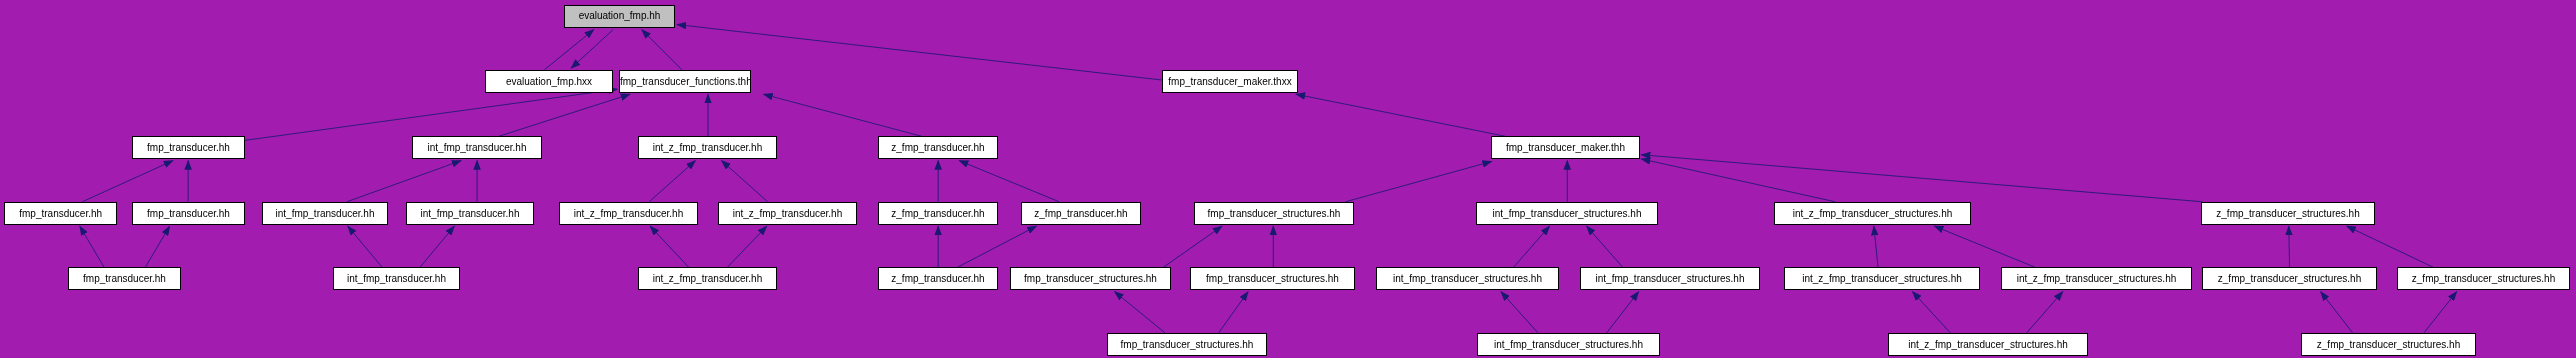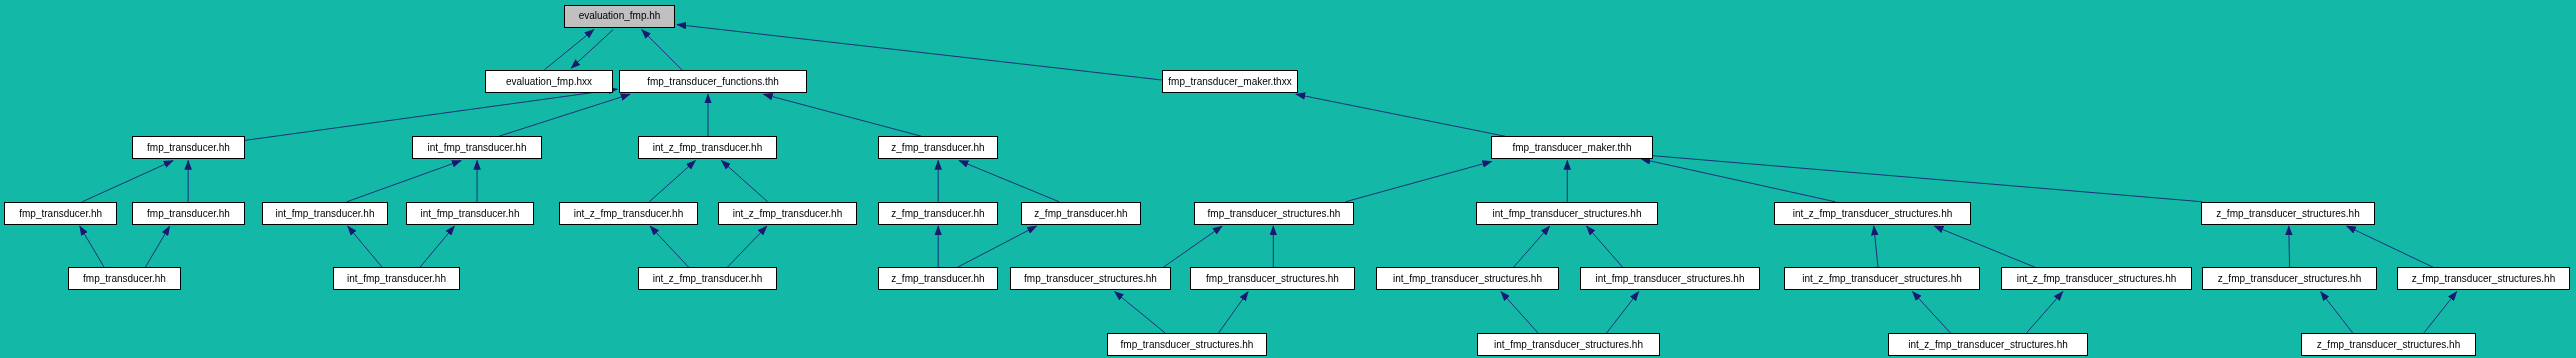--- a/index.html
+++ b/index.html
@@ -1,20 +1,20 @@
 <!DOCTYPE html>
 <html style="font-size:13.4px"><head>
 <meta charset="utf-8">
 <style>
   html, body { margin: 0; padding: 0; background: #ffffff; }
   .graph {
     position: relative;
     width: 2576px;
     height: 359px;
-    background: #14b8a6;
+    background: #a21caf;
     font-family: "Liberation Sans", "DejaVu Sans", sans-serif;
     overflow: hidden;
   }
   .edges {
     position: absolute;
     left: 0; top: 0;
     width: 2576px; height: 359px;
   }
   .edge {
     stroke: #191970;
@@ -95,28 +95,28 @@
     <line class="edge" x1="1913" y1="396" x2="1951" y2="347" marker-end="url(#arrow)"></line>
     <line class="edge" x1="2322" y1="396" x2="2277" y2="347" marker-end="url(#arrow)"></line>
     <line class="edge" x1="2413" y1="396" x2="2456" y2="347" marker-end="url(#arrow)"></line>
     <line class="edge" x1="2801" y1="396" x2="2763" y2="347" marker-end="url(#arrow)"></line>
     <line class="edge" x1="2886" y1="396" x2="2925" y2="347" marker-end="url(#arrow)"></line>
   </svg>
 
   <div class="node root" style="left:564px;  top:5px;   width:111px">evaluation_fmp.hh</div>
 
   <div class="node" style="left:485px;  top:70px;  width:128px">evaluation_fmp.hxx</div>
-  <div class="node" style="left:619px;  top:70px;  width:188px">fmp_transducer_functions.thh</div>
+  <div class="node" style="left:619px;  top:70px;  width:132px">fmp_transducer_functions.thh</div>
   <div class="node" style="left:1162px; top:70px;  width:136px">fmp_transducer_maker.thxx</div>
 
   <div class="node" style="left:132px;  top:136px; width:113px">fmp_transducer.hh</div>
   <div class="node" style="left:412px;  top:136px; width:130px">int_fmp_transducer.hh</div>
   <div class="node" style="left:638px;  top:136px; width:139px">int_z_fmp_transducer.hh</div>
   <div class="node" style="left:878px; top:136px; width:120px">z_fmp_transducer.hh</div>
-  <div class="node" style="left:1491px; top:136px; width:162px">fmp_transducer_maker.thh</div>
+  <div class="node" style="left:1491px; top:136px; width:149px">fmp_transducer_maker.thh</div>
 
   <div class="node" style="left:4.2px;    top:202px; width:113px">fmp_transducer.hh</div>
   <div class="node" style="left:132px;  top:202px; width:113px">fmp_transducer.hh</div>
   <div class="node" style="left:262px;  top:202px; width:126px">int_fmp_transducer.hh</div>
   <div class="node" style="left:406px;  top:202px; width:128px">int_fmp_transducer.hh</div>
   <div class="node" style="left:559px;  top:202px; width:139px">int_z_fmp_transducer.hh</div>
   <div class="node" style="left:718px;  top:202px; width:139px">int_z_fmp_transducer.hh</div>
   <div class="node" style="left:878px; top:202px; width:120px">z_fmp_transducer.hh</div>
   <div class="node" style="left:1021px; top:202px; width:120px">z_fmp_transducer.hh</div>
   <div class="node" style="left:1194px; top:202px; width:160px">fmp_transducer_structures.hh</div>

